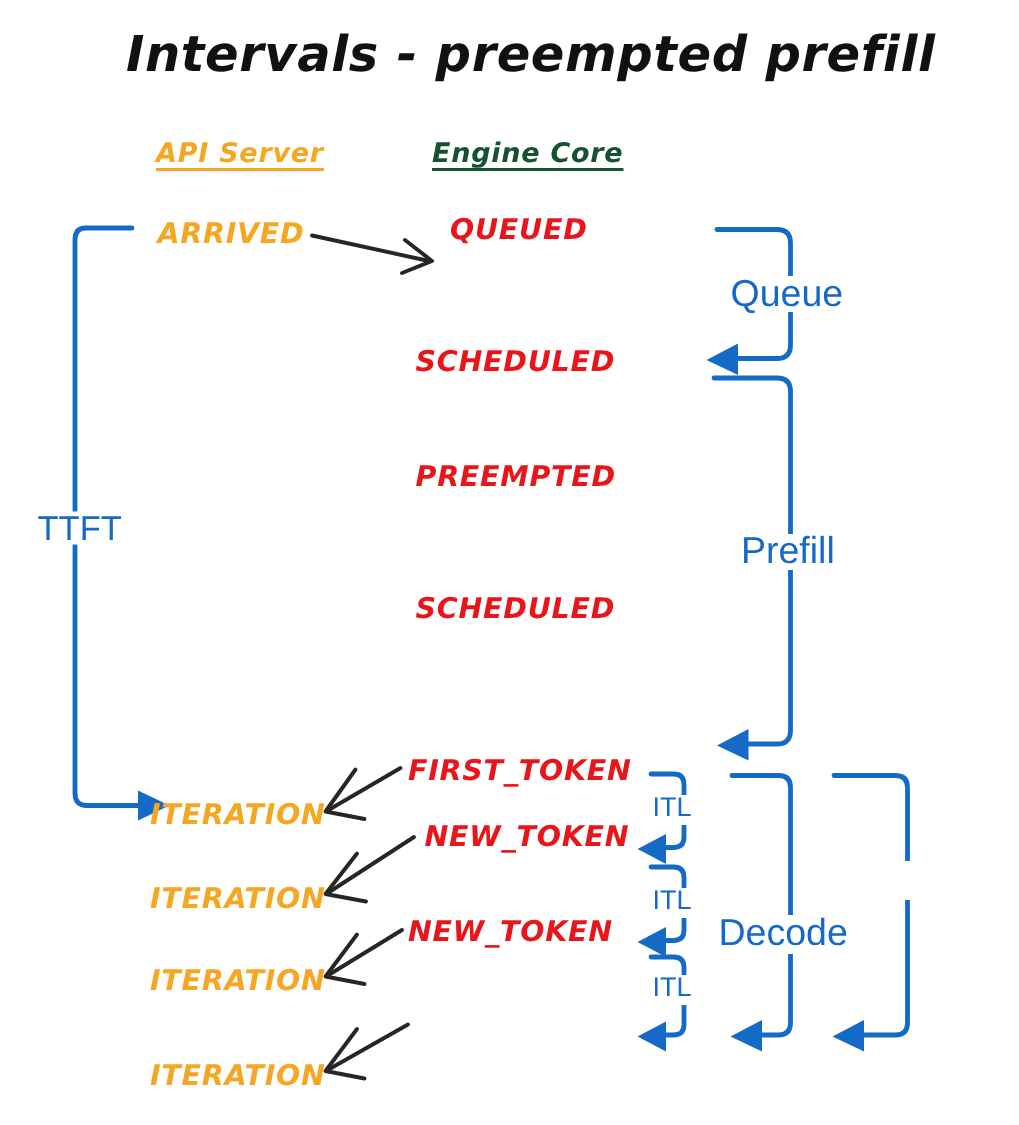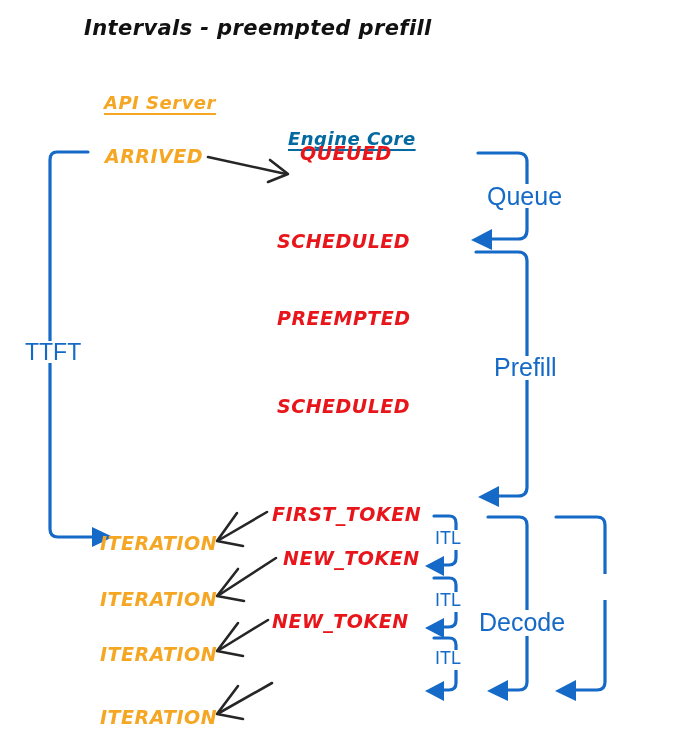--- a/index.html
+++ b/index.html
@@ -19,34 +19,34 @@
     position: absolute;
     font-family: "DejaVu Sans", sans-serif;
     font-style: italic;
     font-weight: bold;
     white-space: nowrap;
     letter-spacing: 0.5px;
   }
   #title {
     left: 84px;
     top: 16px;
-    font-size: 21px;
+    font-size: 33px;
     color: #111111;
     font-style: italic;
     font-weight: bold;
     letter-spacing: 0.4px;
   }
   .col-head {
     font-size: 18px;
     text-decoration: underline;
     text-underline-offset: 4px;
     text-decoration-thickness: 2px;
   }
   #head-api   { left: 104px; top: 92px;  color: #F5A623; }
-  #head-engine{ left: 288px; top: 92px;  color: #0369a1; margin-top: 36px; }
+  #head-engine{ left: 288px; top: 92px;  color: #14532d; }
 
   .state {
     font-size: 19px;
   }
   .state.orange { color: #F5A623; }
   .state.red    { color: #E8161B; }
 
   .blue-label {
     position: absolute;
     font-family: "Liberation Sans", sans-serif;

